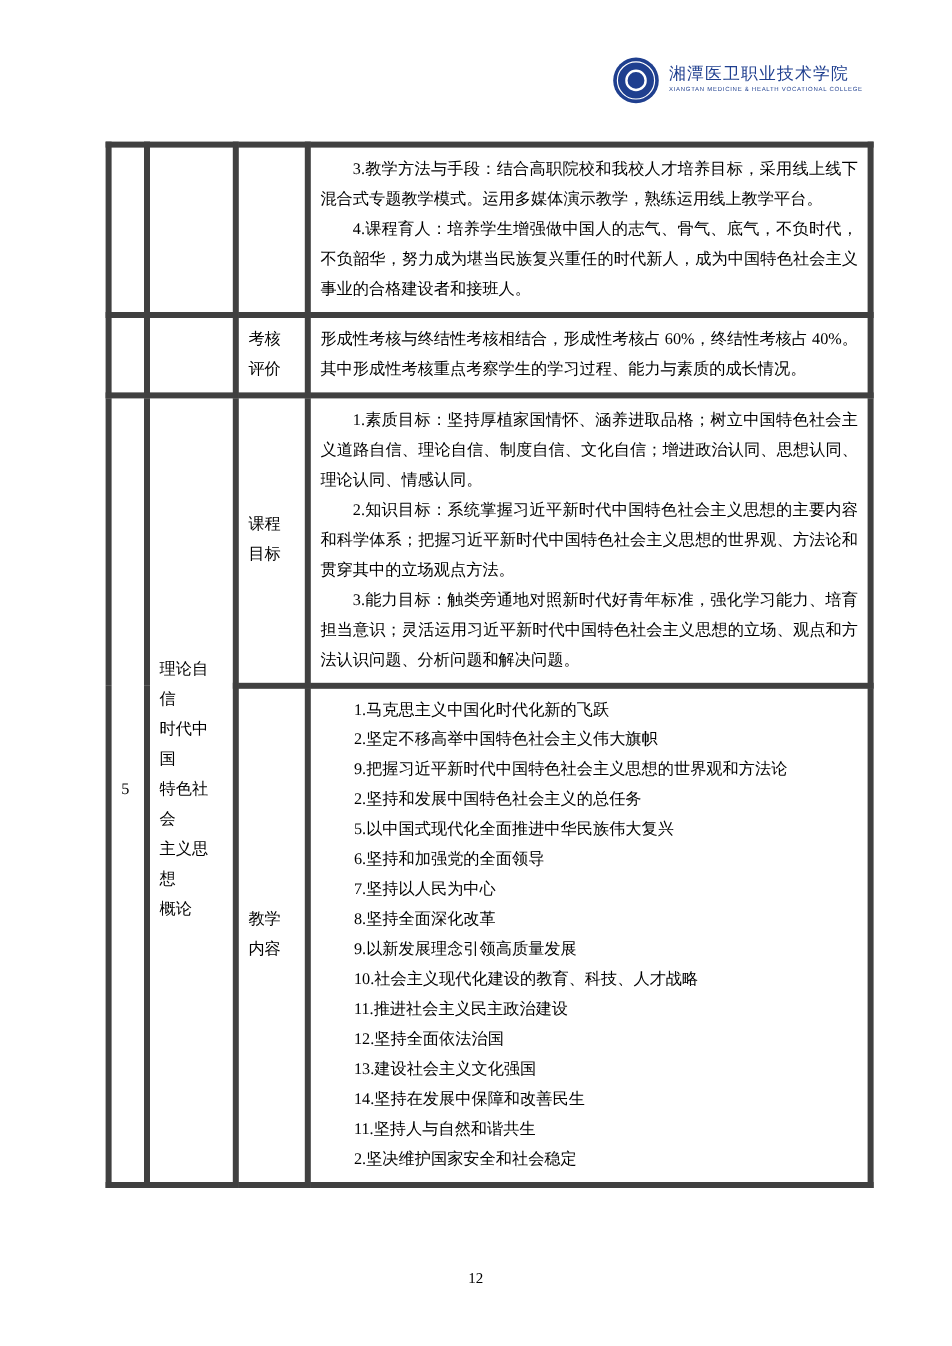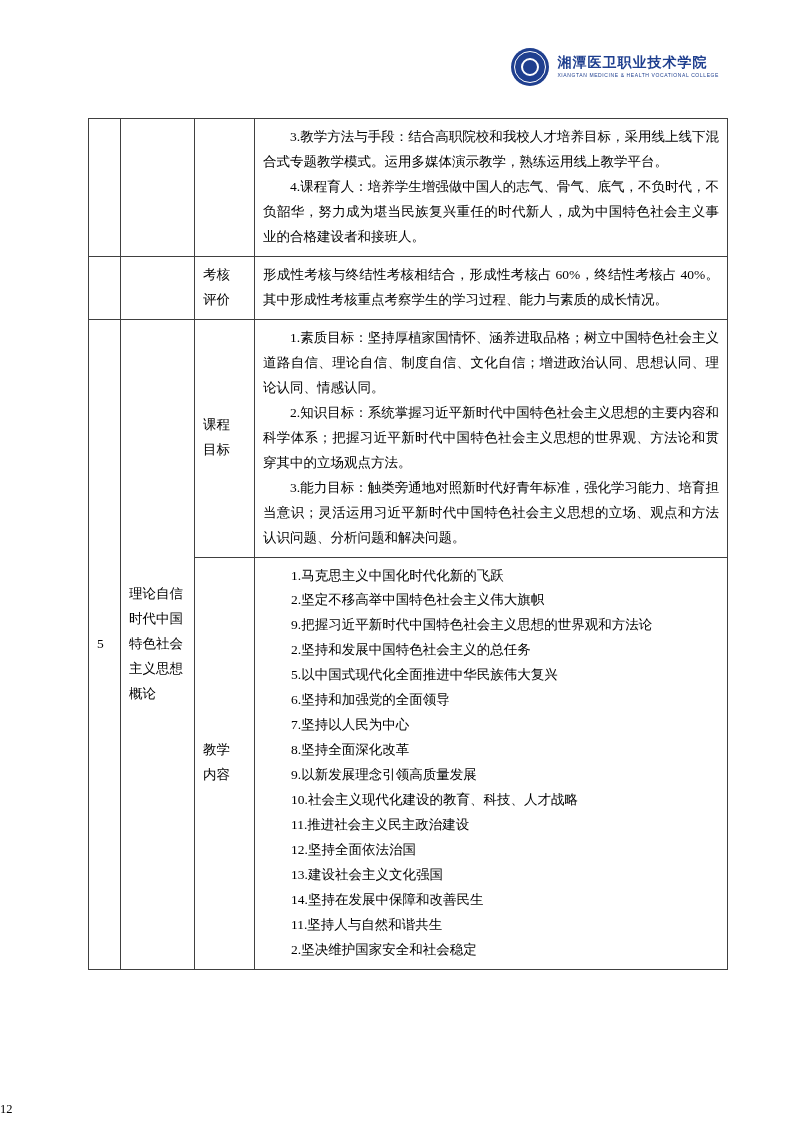--- a/index.html
+++ b/index.html
@@ -54,21 +54,21 @@
     border-radius: 50%;
     border: 2px solid #ffffff;
     box-sizing: border-box;
   }
   .logo-text {
     line-height: 1.15;
   }
   .logo-cn {
     font-family: "Liberation Serif", "DejaVu Serif", serif;
     font-size: 14px;
-    font-weight: bold;
+    font-weight: normal;
     color: #1f3f8f;
     letter-spacing: 1px;
     white-space: nowrap;
   }
   .logo-en {
     font-family: "Liberation Sans", sans-serif;
     font-size: 5px;
     color: #1f3f8f;
     letter-spacing: 0.6px;
     white-space: nowrap;
@@ -78,21 +78,21 @@
   
   .doc-table {
     position: absolute;
     left: 88px;
     top: 118px;
     width: 640px;
     border-collapse: collapse;
     table-layout: fixed;
   }
   .doc-table td {
-    border: 1px solid #404040;
+    border: 5px solid #404040;
     vertical-align: middle;
     padding: 6px 8px;
     font-size: 13.5px;
     line-height: 1.85;
   }
   .col-no   { width: 32px; }
   .col-name { width: 74px; }
   .col-item { width: 60px; }
   .col-body { width: auto; }
 
@@ -116,24 +116,23 @@
     line-height: 1.9;
     font-size: 13.5px;
   }
 
   
   .page-number {
     position: absolute;
     top: 1058px;
     left: 0;
     width: 793px;
-    text-align: left;
+    text-align: center;
     font-size: 12.5px;
     font-family: "Liberation Serif", "DejaVu Serif", serif;
-    margin-top: 44px;
   }
 </style>
 </head>
 <body>
 
 <div class="page">
 
   <div class="header">
     <div class="logo-mark"></div>
     <div class="logo-text">

